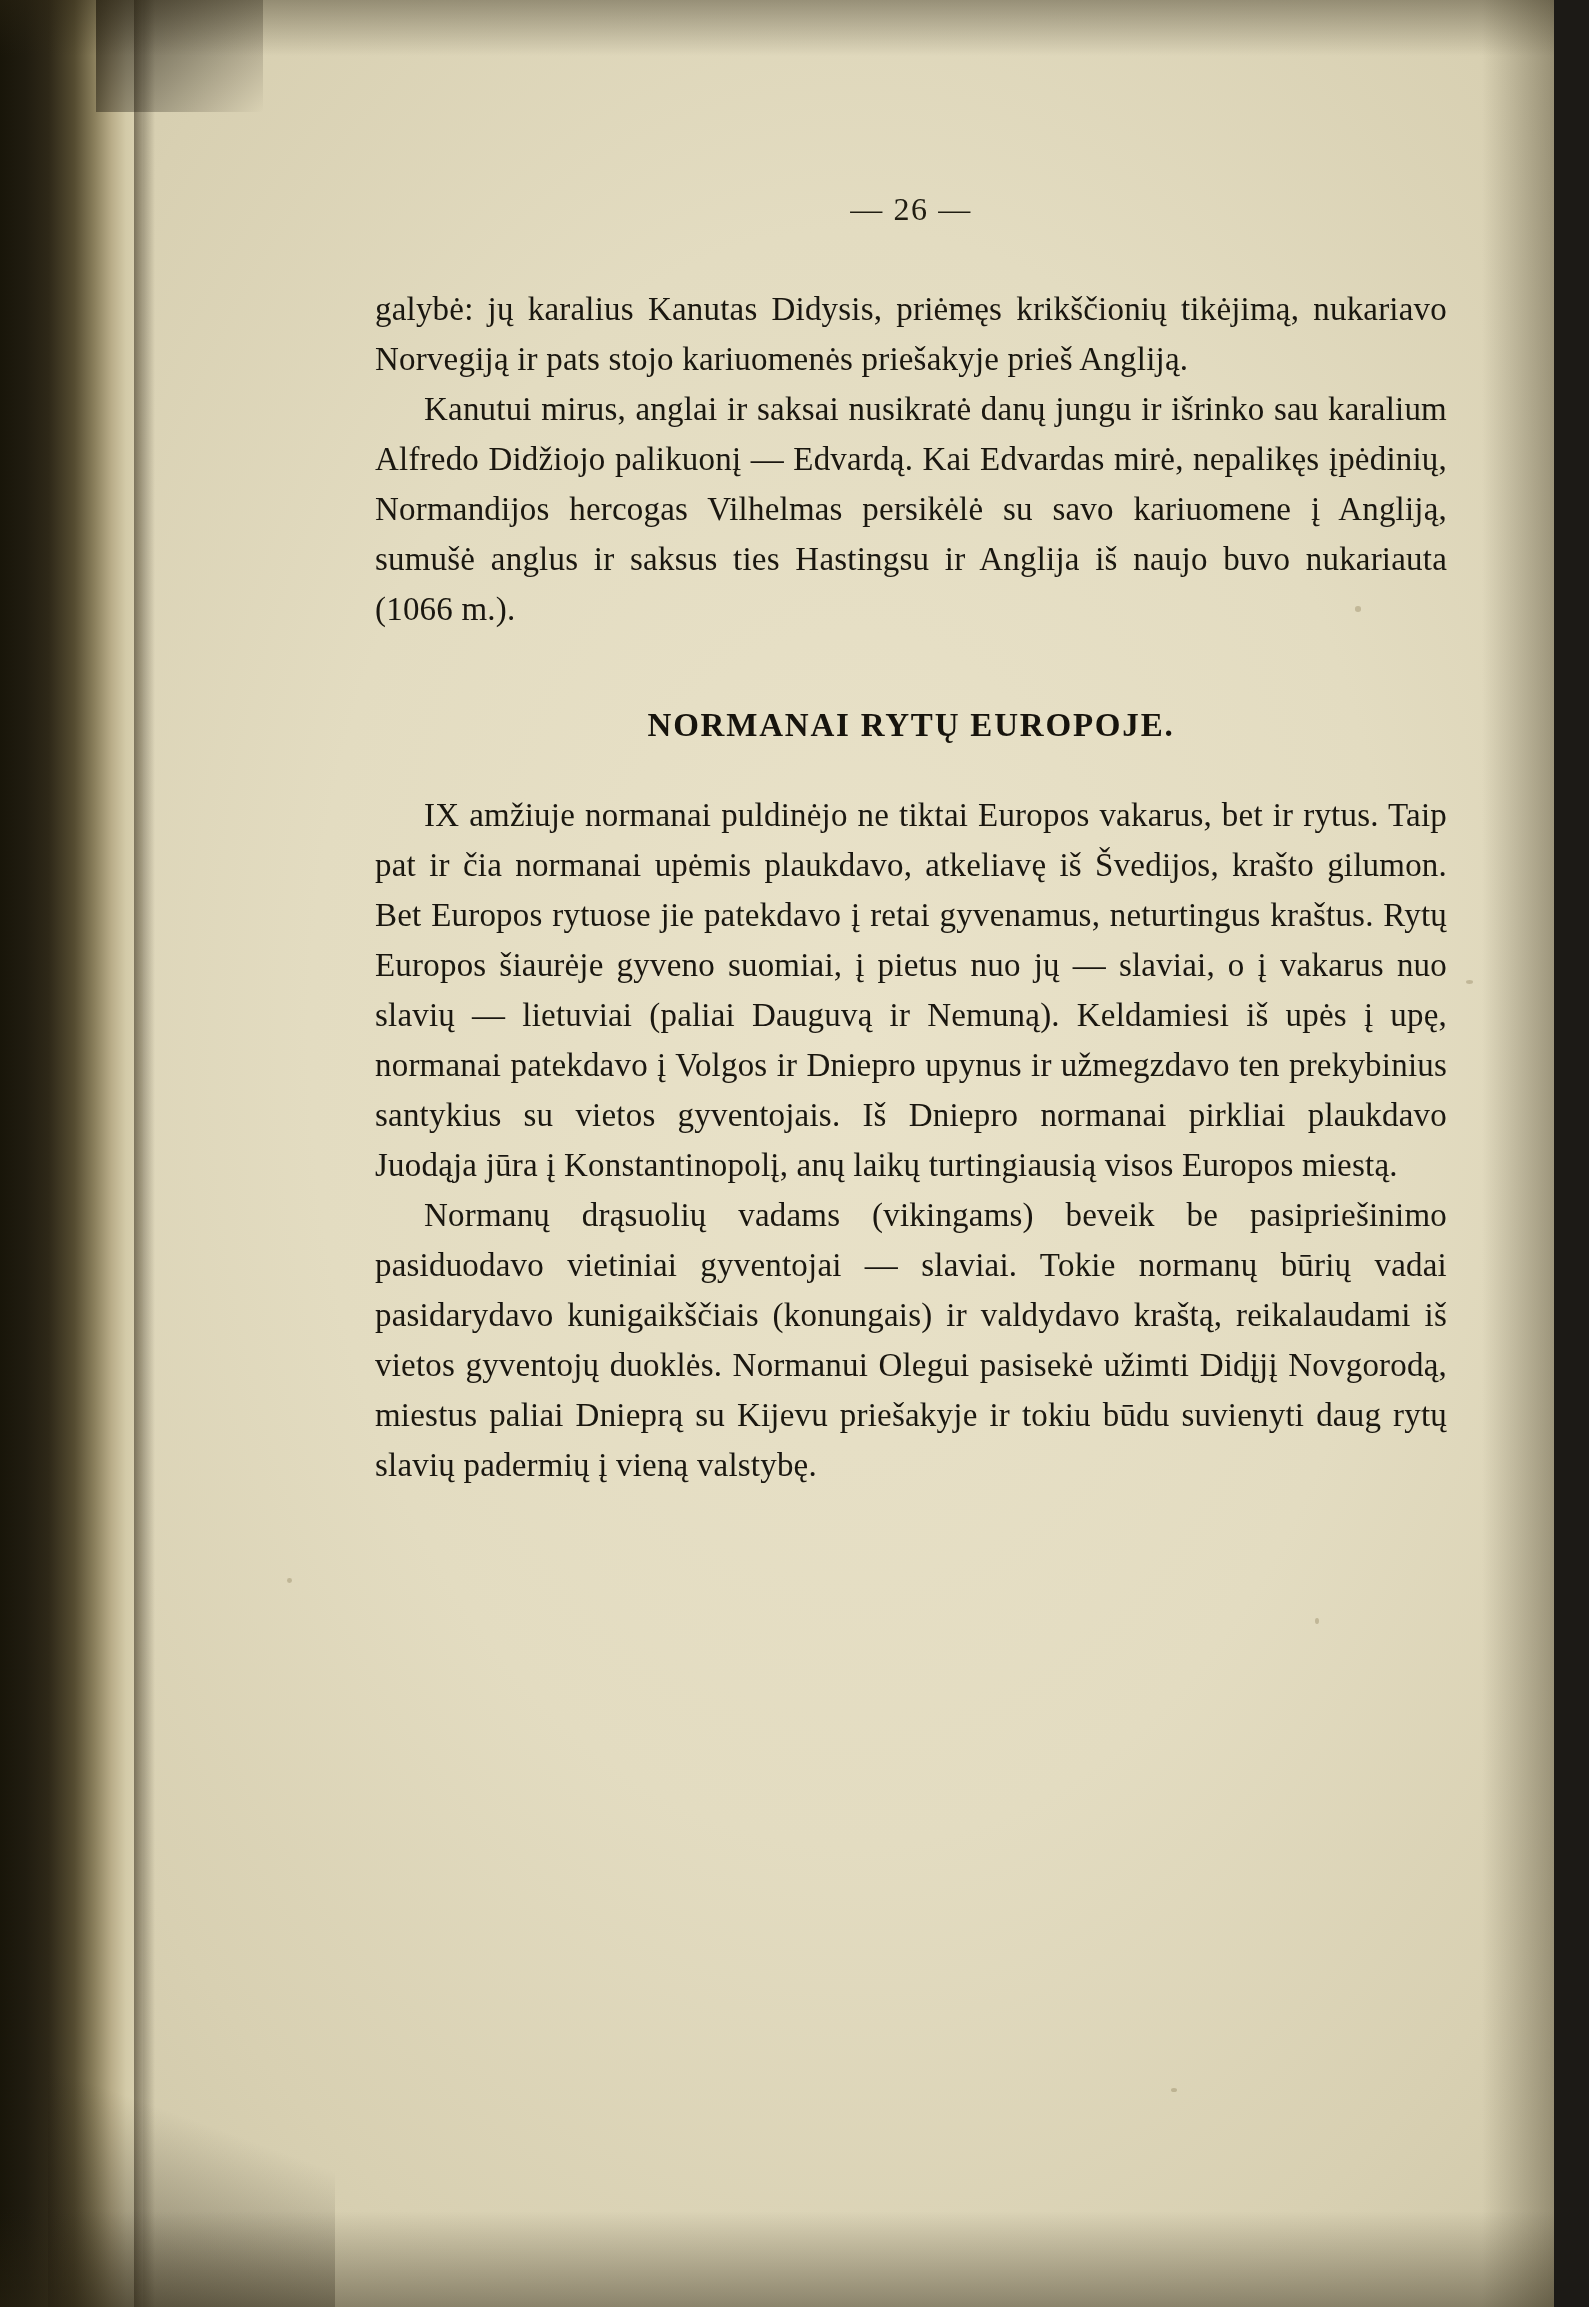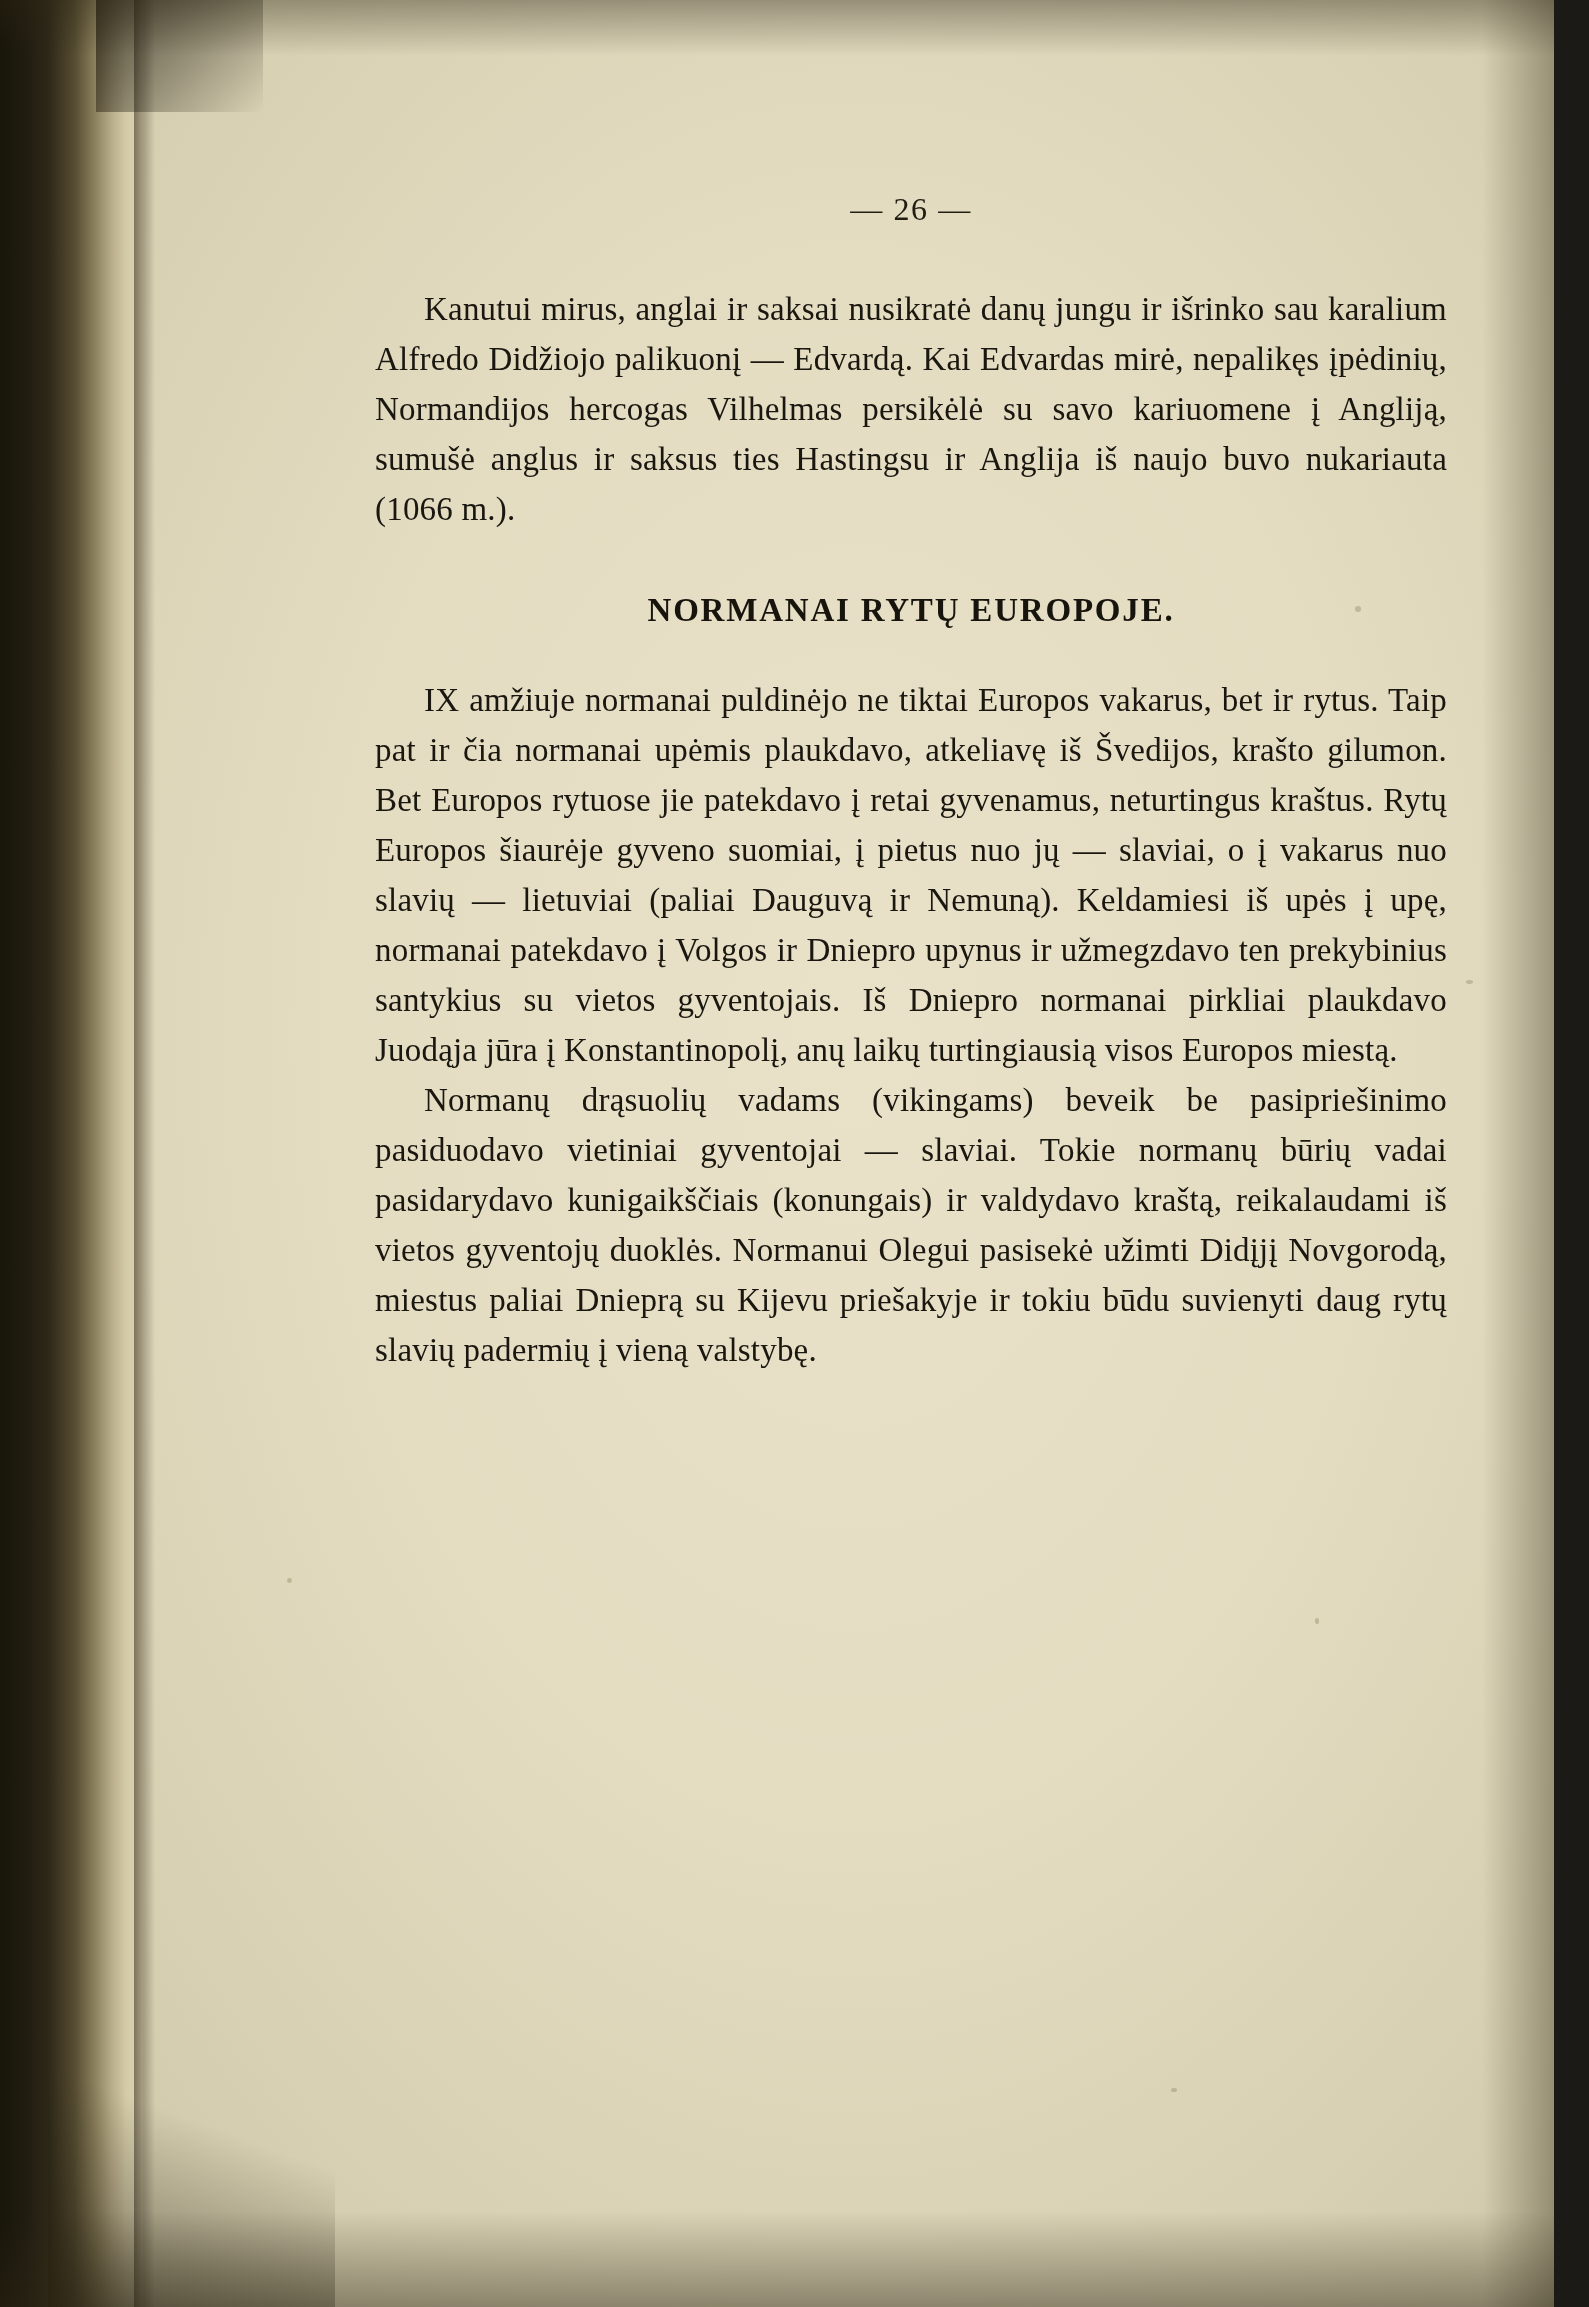--- a/index.html
+++ b/index.html
@@ -102,21 +102,21 @@
     color: #1a1710;
     letter-spacing: 0.2px;
   }
   p.indent { text-indent: 49px; }
   p.noindent { text-indent: 0; }
   h2 {
     font-size: 33px;
     font-weight: bold;
     text-align: center;
     letter-spacing: 1.8px;
-    margin: 58px 0 46px 0;
+    margin: 73px 0 46px 0;
     color: #17140d;
   }
 </style>
 </head>
 <body>
 
 <div class="scan">
   <div class="gutter"></div>
   <div class="gutter-edge"></div>
   <div class="page-curl-top"></div>
@@ -128,20 +128,21 @@
   <div class="speck" style="left:1355px;top:606px;width:5.6px;height:5.6px;"></div>
   <div class="speck" style="left:1466px;top:980px;width:7.2px;height:4px;"></div>
   <div class="speck" style="left:287px;top:1578px;width:4.8px;height:4.8px;"></div>
   <div class="speck" style="left:1315px;top:1618px;width:4px;height:6.4px;"></div>
   <div class="speck" style="left:1171px;top:2088px;width:5.6px;height:4px;"></div>
 
   <div class="page">
 
     <div class="folio">— 26 —</div>
 
+    <p class="noindent">galybė: jų karalius Kanutas Didysis, priėmęs krikščionių tikėjimą, nukariavo Norvegiją ir pats stojo kariuomenės priešakyje prieš Angliją.</p>
     <p class="indent">Kanutui mirus, anglai ir saksai nusikratė danų jungu ir išrinko sau karalium Alfredo Didžiojo palikuonį — Edvardą. Kai Edvardas mirė, nepalikęs įpėdinių, Normandijos hercogas Vilhelmas persikėlė su savo kariuomene į Angliją, sumušė anglus ir saksus ties Hastingsu ir Anglija iš naujo buvo nukariauta (1066 m.).</p>
 
     <h2>NORMANAI RYTŲ EUROPOJE.</h2>
 
     <p class="indent">IX amžiuje normanai puldinėjo ne tiktai Europos vakarus, bet ir rytus. Taip pat ir čia normanai upėmis plaukdavo, atkeliavę iš Švedijos, krašto gilumon. Bet Europos rytuose jie patekdavo į retai gyvenamus, neturtingus kraštus. Rytų Europos šiaurėje gyveno suomiai, į pietus nuo jų — slaviai, o į vakarus nuo slavių — lietuviai (paliai Dauguvą ir Nemuną). Keldamiesi iš upės į upę, normanai patekdavo į Volgos ir Dniepro upynus ir užmegzdavo ten prekybinius santykius su vietos gyventojais. Iš Dniepro normanai pirkliai plaukdavo Juodąja jūra į Konstantinopolį, anų laikų turtingiausią visos Europos miestą.</p>
     <p class="indent">Normanų drąsuolių vadams (vikingams) beveik be pasipriešinimo pasiduodavo vietiniai gyventojai — slaviai. Tokie normanų būrių vadai pasidarydavo kunigaikščiais (konungais) ir valdydavo kraštą, reikalaudami iš vietos gyventojų duoklės. Normanui Olegui pasisekė užimti Didįjį Novgorodą, miestus paliai Dnieprą su Kijevu priešakyje ir tokiu būdu suvienyti daug rytų slavių padermių į vieną valstybę.</p>
 
 
 
   </div>

